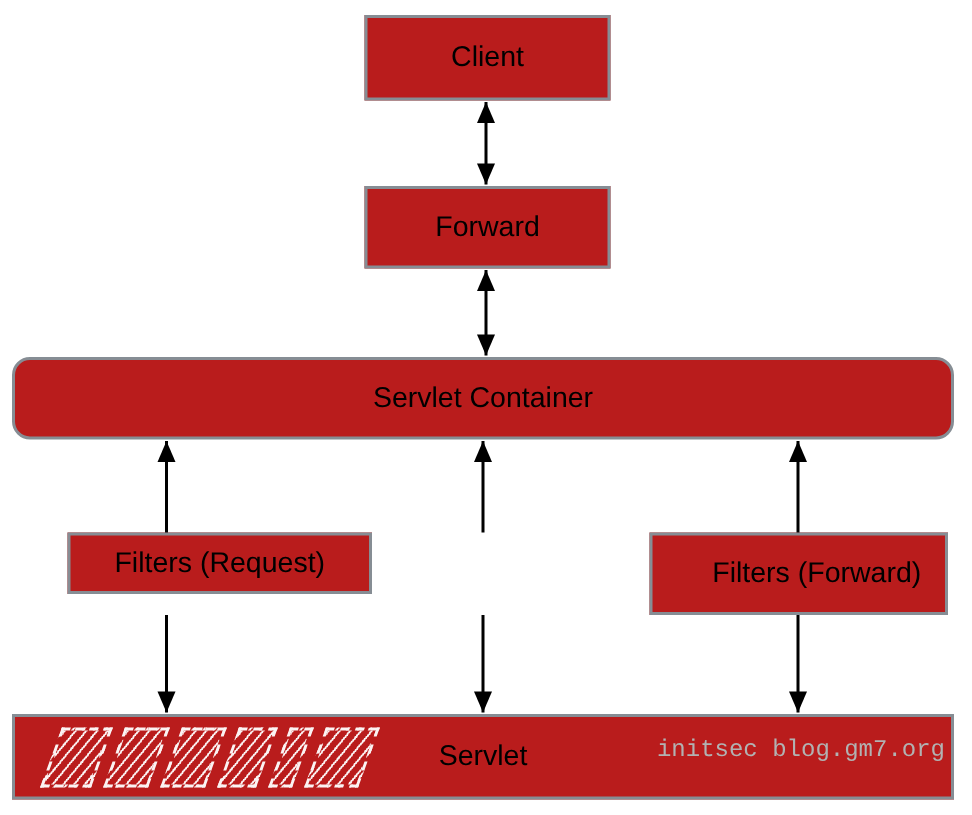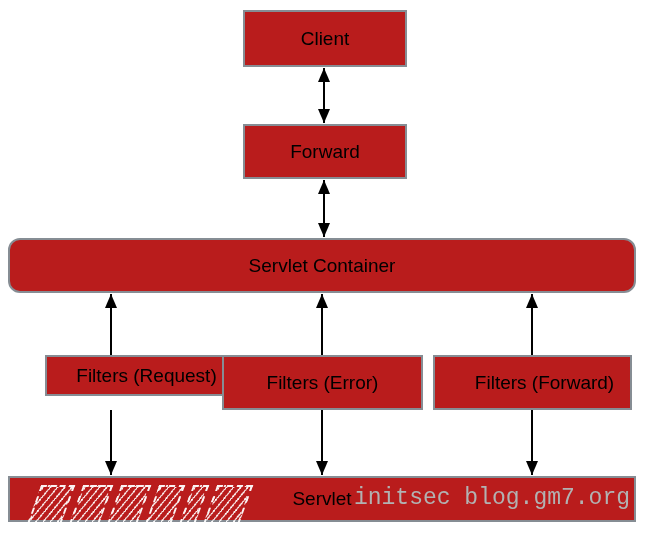--- a/index.html
+++ b/index.html
@@ -12,42 +12,42 @@
     background:#b91c1c;border:2px solid #868d94;
     display:flex;align-items:center;justify-content:center;
     font-size:19px;color:#000000;white-space:nowrap;
   }
   .node-client   {left:243px;top:10px;width:164px;height:57px;}
   .node-listener {left:243px;top:124px;width:164px;height:55px;}
   .node-container{left:8px;top:238px;width:628px;height:55px;border-radius:12px;}
   .node-f-req    {left:10px;top:355px;width:203px;height:41px;margin-left:35px;}
   .node-f-err    {left:222px;top:355px;width:201px;height:55px;}
   .node-f-fwd    {left:433px;top:355px;width:199px;height:55px;padding-left:24px;}
-  .node-servlet  {left:8px;top:476px;width:628px;height:46px;}
+  .node-servlet  {left:8px;top:476px;width:628px;height:57px;}
 
   .arrow{position:absolute;width:12px;}
   .arrow .line{position:absolute;left:5px;top:0;bottom:0;width:2px;background:#000000;}
   .arrow .head{position:absolute;left:0;width:0;height:0;
     border-left:6px solid transparent;border-right:6px solid transparent;}
   .arrow .head.up{top:0;border-bottom:14px solid #000000;}
   .arrow .head.down{bottom:0;border-top:14px solid #000000;}
   .arrow.a-cl   {left:318px;top:68px;height:55px;}
   .arrow.a-lc   {left:318px;top:180px;height:57px;}
   .arrow.a-up-1 {left:105px;top:294px;height:61px;}
   .arrow.a-up-2 {left:316px;top:294px;height:61px;}
   .arrow.a-up-3 {left:526px;top:294px;height:61px;}
   .arrow.a-dn-1 {left:105px;top:410px;height:65px;}
   .arrow.a-dn-2 {left:316px;top:410px;height:65px;}
   .arrow.a-dn-3 {left:526px;top:410px;height:65px;}
 
   
   .wm-text{
-    position:absolute;right:4px;bottom:9px;
+    position:absolute;right:4px;bottom:22px;
     font-family:"Liberation Mono", monospace;
-    font-size:23px;color:#b2b2b2;letter-spacing:0px;white-space:nowrap;
+    font-size:16px;color:#b2b2b2;letter-spacing:0px;white-space:nowrap;
   }
   .wm-logo{
     position:absolute;left:24px;top:3px;height:48px;
     display:flex;align-items:center;gap:8px;
     transform:skewX(-20deg);opacity:0.95;
   }
   .wm-logo .glyph{
     height:40px;box-sizing:border-box;
     border:2px dashed #ffffff;
     background:repeating-linear-gradient(115deg,#ffffff 0 1.5px,transparent 1.5px 6.5px);
@@ -69,23 +69,20 @@
   </div>
 
   <div class="node node-container">
     <span>Servlet Container</span>
   </div>
 
   <div class="node node-f-req">
     <span>Filters (Request)</span>
   </div>
 
-  <div class="node node-f-err">
-    <span>Filters (Error)</span>
-  </div>
 
   <div class="node node-f-fwd">
     <span>Filters (Forward)</span>
   </div>
 
   <div class="node node-servlet">
     <div class="wm-logo">
       <div class="glyph g1"></div>
       <div class="glyph g2"></div>
       <div class="glyph g3"></div>

